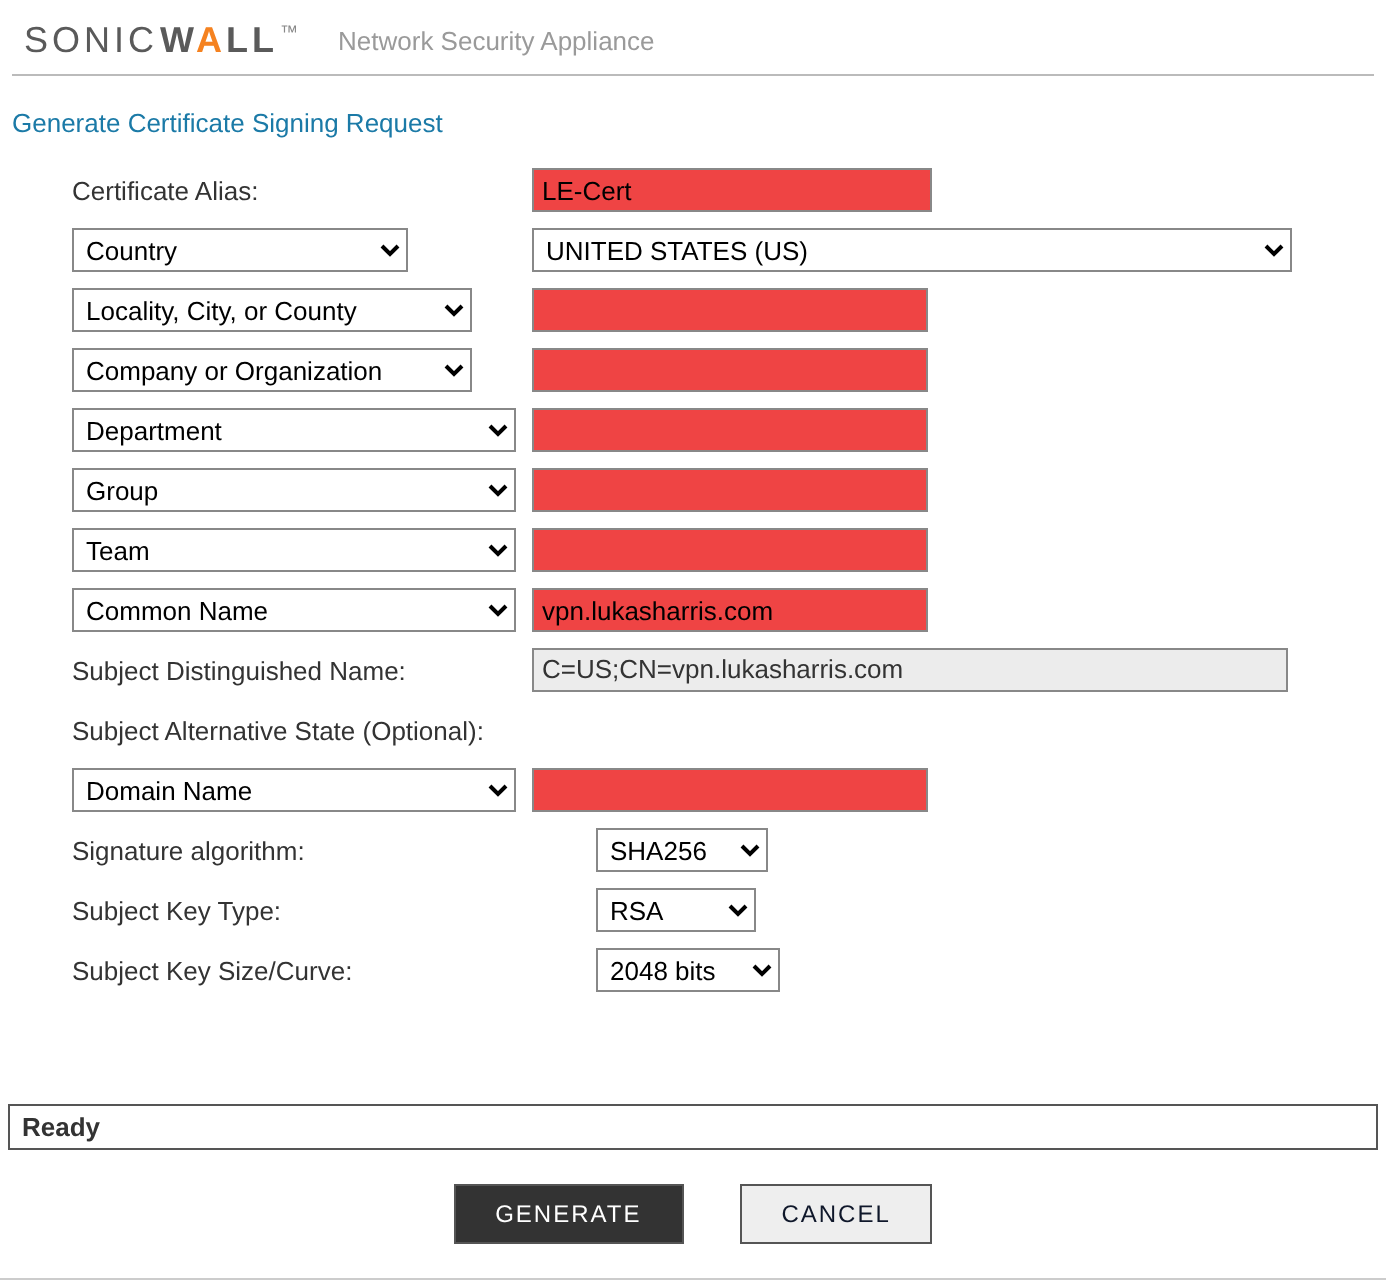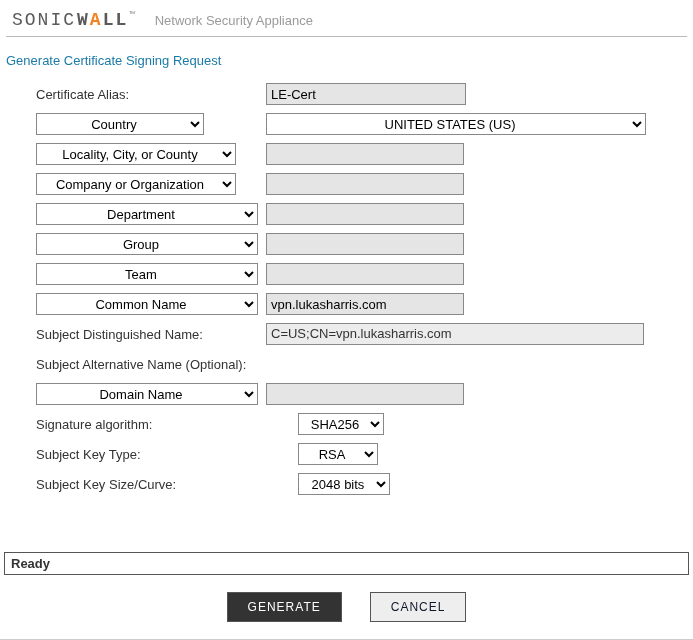--- a/index.html
+++ b/index.html
@@ -18,21 +18,21 @@
     border-bottom: 1px solid #ccc;
   }
   .header {
     display: flex;
     align-items: center;
     padding: 10px 12px 6px 12px;
   }
   .logo {
     display: flex;
     align-items: baseline;
-    font-family: Liberation Mono, monospace;
+    font-family: Liberation Sans, sans-serif;
     text-align: right;
   }
   .logo-sonic {
     font-size: 18px;
     font-weight: 400;
     letter-spacing: 2px;
     color: #5a5a5a;
   }
   .logo-wall {
     font-size: 18px;
@@ -90,32 +90,31 @@
     color: #333;
   }
   select.sel {
     font-family: Arial, sans-serif;
     font-size: 13px;
     background: #fff;
     border: 1px solid #888;
     height: 22px;
     padding: 1px 2px;
     appearance: auto;
-    text-align: center;
   }
   .sel-left-narrow { width: 168px; }
   .sel-left-mid { width: 200px; }
   .sel-left-wide { width: 222px; }
   input.inp {
     font-family: Arial, sans-serif;
     font-size: 13px;
     border: 1px solid #888;
     height: 22px;
     padding: 2px 4px;
-    background: #e5e5e5;
+    background: #ef4444;
   }
   .inp-alias { width: 200px; }
   .inp-norm { width: 198px; }
   .inp-san { width: 198px; }
   .readonly-box {
     width: 378px;
     height: 22px;
     border: 1px solid #888;
     background: #ececec;
     font-size: 13px;
@@ -277,21 +276,21 @@
       <div class="col-left">
         <span class="label">Subject Distinguished Name:</span>
       </div>
       <div class="col-right">
         <div class="readonly-box">C=US;CN=vpn.lukasharris.com</div>
       </div>
     </div>
 
     <div class="row">
       <div class="col-left" style="width:auto;">
-        <span class="label">Subject Alternative Name (Optional):</span>
+        <span class="label">Subject Alternative State (Optional):</span>
       </div>
     </div>
 
     <div class="row">
       <div class="col-left">
         <select class="sel sel-left-wide">
           <option>Domain Name</option>
         </select>
       </div>
       <div class="col-right">

